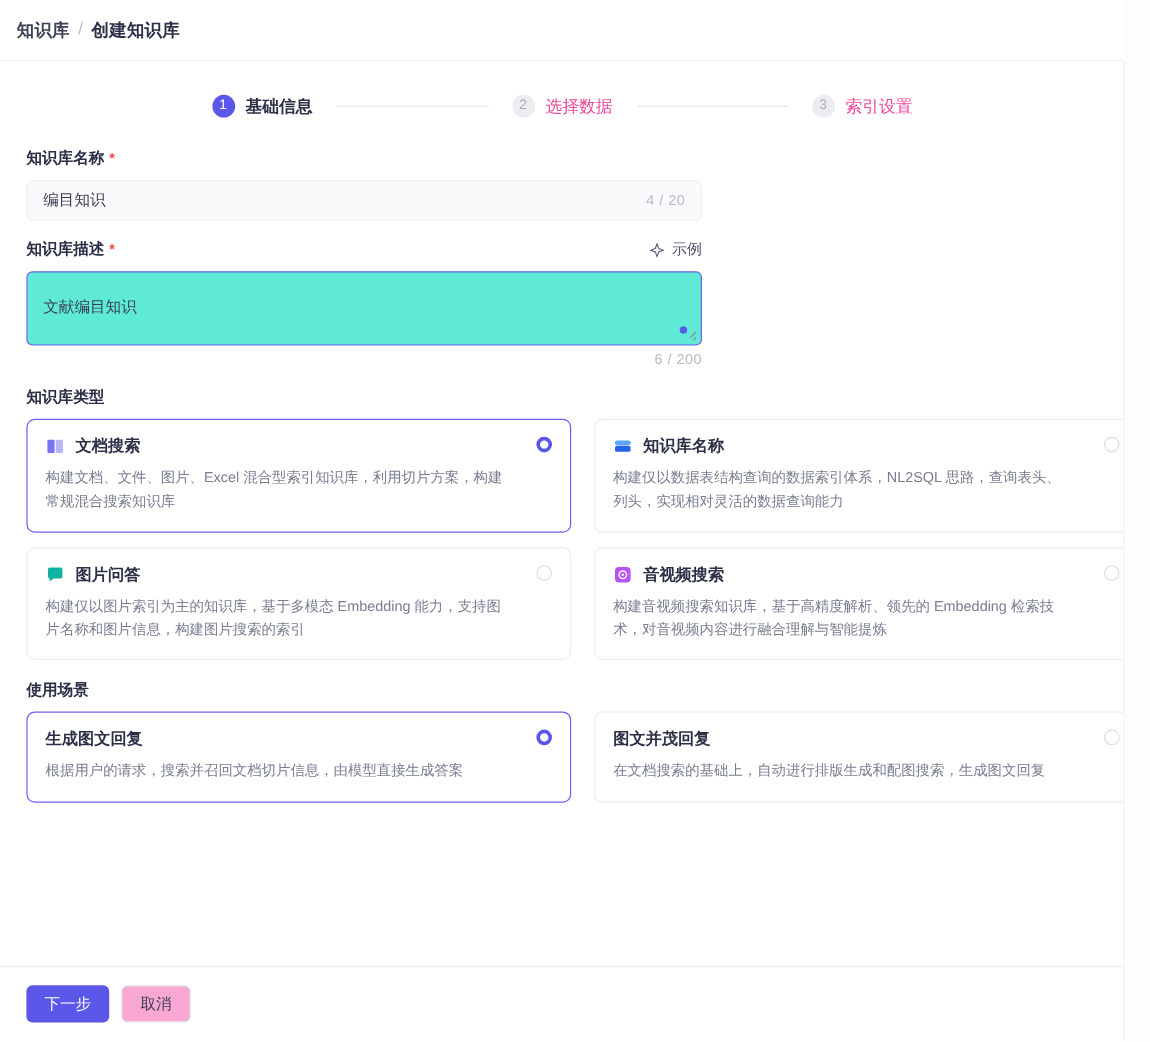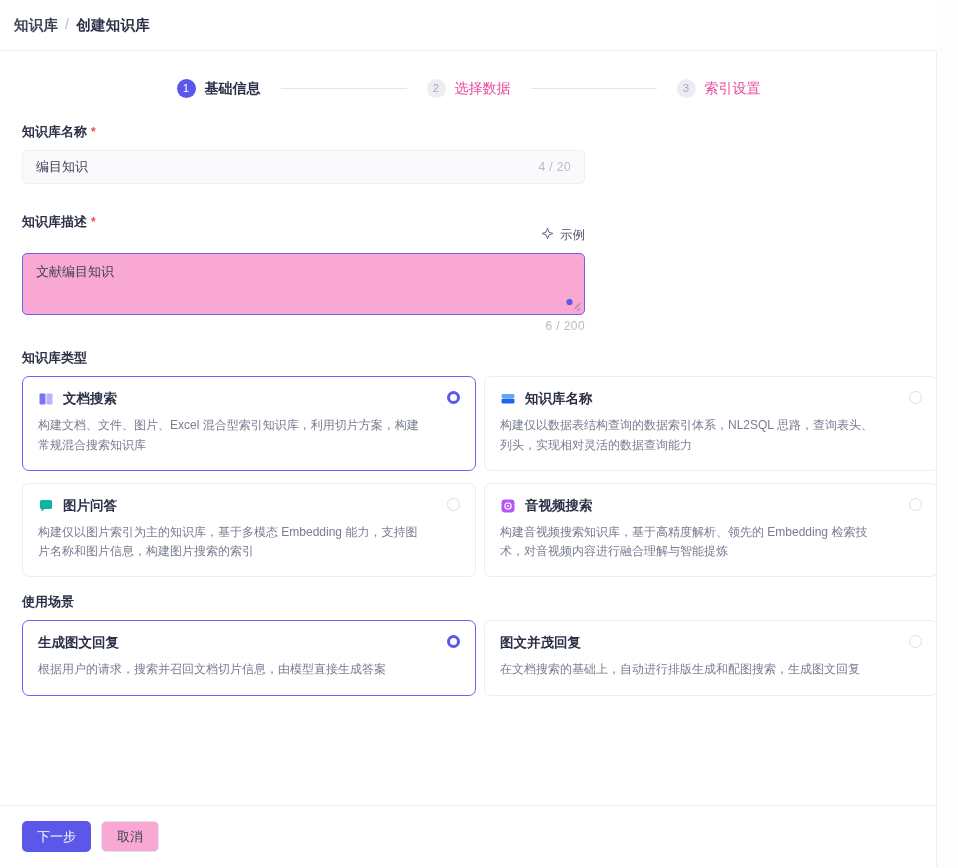--- a/index.html
+++ b/index.html
@@ -87,45 +87,45 @@
     font-size: 13px; font-weight: bold; color: #2b3047;
     display: flex; align-items: center;
   }
   .req { color: #f04c4c; margin-left: 4px; font-size: 12px; line-height: 1; }
 
   .label-row {
     display: flex; align-items: center; justify-content: space-between;
     width: 563px;
   }
   .example-btn {
-    display: flex; align-items: flex-start; gap: 6px;
-    font-size: 12.5px; color: #4c5164; cursor: pointer; margin-top: 28px;
+    display: flex; align-items: center; gap: 6px;
+    font-size: 12.5px; color: #4c5164; cursor: pointer;
   }
   .spark { display: block; }
 
   .text-input {
     margin-top: 9px;
     width: 563px; height: 34px;
     background: #fafafc;
     border: 1px solid #f0f0f4;
     border-radius: 5px;
     display: flex; align-items: center;
     padding: 0 13px;
   }
   .text-input .val { font-size: 13px; color: #3a3f52; flex: 1; }
   .counter { font-size: 12px; color: #b7bac7; letter-spacing: .4px; }
 
   .textarea {
     position: relative;
     margin-top: 9px;
     width: 563px; height: 62px;
-    background: #f9a8d4;
+    background: #5eead4;
     border: 1px solid #6a63f0;
     border-radius: 5px;
-    padding: 8px 13px;
+    padding: 20px 13px;
   }
   .textarea .val { font-size: 13px; color: #3a3f52; }
   .resize-handle {
     position: absolute; right: 2px; bottom: 1px;
     width: 18px; height: 16px;
   }
   .ta-counter {
     width: 563px;
     text-align: right;
     margin-top: 4px;
@@ -134,21 +134,21 @@
 
   .section-title {
     font-size: 13px; font-weight: bold; color: #2b3047;
     margin-top: 16px; margin-bottom: 9px;
   }
 
   
   .card-grid {
     display: grid;
     grid-template-columns: 454px 454px;
-    gap: 12px 8px;
+    gap: 12px 19px;
   }
   .card {
     position: relative;
     border: 1px solid #ededf2;
     border-radius: 7px;
     background: #fff;
     padding: 13px 15px 14px 15px;
     min-height: 76px;
     cursor: pointer;
   }

